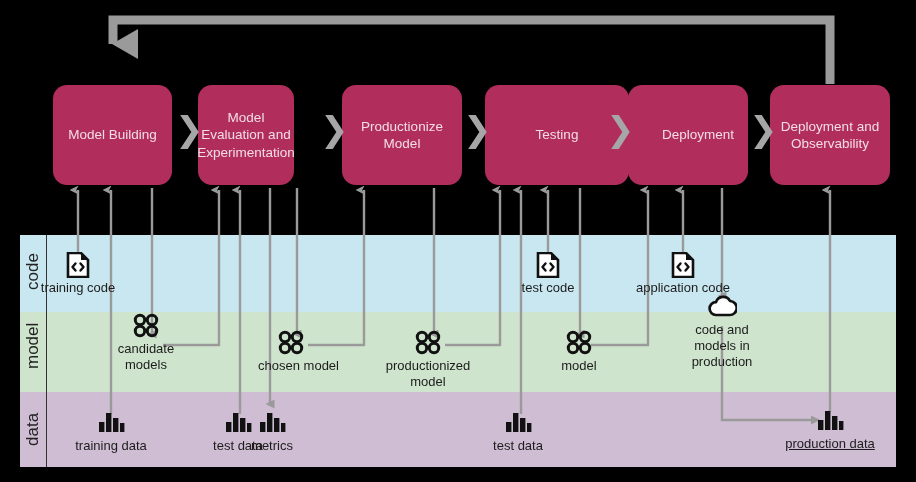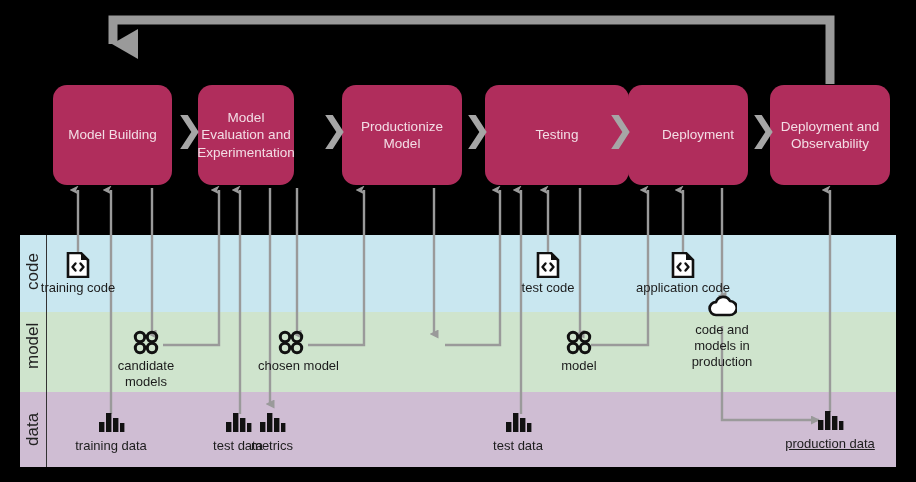--- a/index.html
+++ b/index.html
@@ -162,21 +162,21 @@
       <svg class="ic" width="24" height="26" viewBox="0 0 24 26">
         <path d="M2 1 H15 L22 8 V25 H2 Z" fill="#fff" stroke="#111" stroke-width="2.6"></path>
         <path d="M15 1 V8 H22" fill="#111"></path>
         <path d="M9.5 11.5 L6.5 15 L9.5 18.5" fill="none" stroke="#111" stroke-width="2.4" stroke-linecap="round" stroke-linejoin="round"></path>
         <path d="M14.5 11.5 L17.5 15 L14.5 18.5" fill="none" stroke="#111" stroke-width="2.4" stroke-linecap="round" stroke-linejoin="round"></path>
       </svg>
     </span>
     <span class="cap">application code</span>
   </div>
 
-  <div class="artifact" style="left:146px;top:330px;">
+  <div class="artifact" style="left:146px;top:313px;">
     <span class="glyph">
       <svg class="ic" width="28" height="25" viewBox="0 0 28 25">
         <circle cx="8" cy="7" r="4.7" fill="none" stroke="#111" stroke-width="3"></circle>
         <circle cx="20" cy="7" r="4.7" fill="none" stroke="#111" stroke-width="3"></circle>
         <circle cx="8" cy="18" r="4.7" fill="none" stroke="#111" stroke-width="3"></circle>
         <circle cx="20" cy="18" r="4.7" fill="none" stroke="#111" stroke-width="3"></circle>
       </svg>
     </span>
     <span class="cap">candidate models</span>
   </div>
@@ -186,20 +186,31 @@
       <svg class="ic" width="28" height="25" viewBox="0 0 28 25">
         <circle cx="8" cy="7" r="4.7" fill="none" stroke="#111" stroke-width="3"></circle>
         <circle cx="20" cy="7" r="4.7" fill="none" stroke="#111" stroke-width="3"></circle>
         <circle cx="8" cy="18" r="4.7" fill="none" stroke="#111" stroke-width="3"></circle>
         <circle cx="20" cy="18" r="4.7" fill="none" stroke="#111" stroke-width="3"></circle>
       </svg>
     </span>
     <span class="cap">chosen model</span>
   </div>
 
+  <div class="artifact" style="left:428px;top:330px;">
+    <span class="glyph">
+      <svg class="ic" width="28" height="25" viewBox="0 0 28 25">
+        <circle cx="8" cy="7" r="4.7" fill="none" stroke="#111" stroke-width="3"></circle>
+        <circle cx="20" cy="7" r="4.7" fill="none" stroke="#111" stroke-width="3"></circle>
+        <circle cx="8" cy="18" r="4.7" fill="none" stroke="#111" stroke-width="3"></circle>
+        <circle cx="20" cy="18" r="4.7" fill="none" stroke="#111" stroke-width="3"></circle>
+      </svg>
+    </span>
+    <span class="cap">productionized model</span>
+  </div>
 
   <div class="artifact" style="left:579px;top:330px;">
     <span class="glyph">
       <svg class="ic" width="28" height="25" viewBox="0 0 28 25">
         <circle cx="8" cy="7" r="4.7" fill="none" stroke="#111" stroke-width="3"></circle>
         <circle cx="20" cy="7" r="4.7" fill="none" stroke="#111" stroke-width="3"></circle>
         <circle cx="8" cy="18" r="4.7" fill="none" stroke="#111" stroke-width="3"></circle>
         <circle cx="20" cy="18" r="4.7" fill="none" stroke="#111" stroke-width="3"></circle>
       </svg>
     </span>

